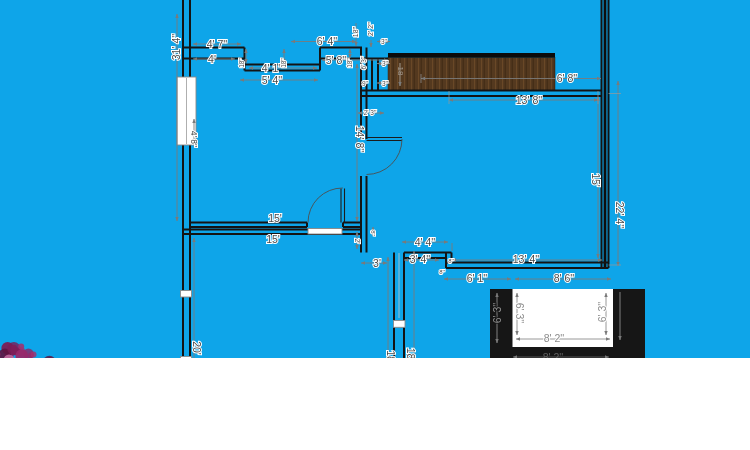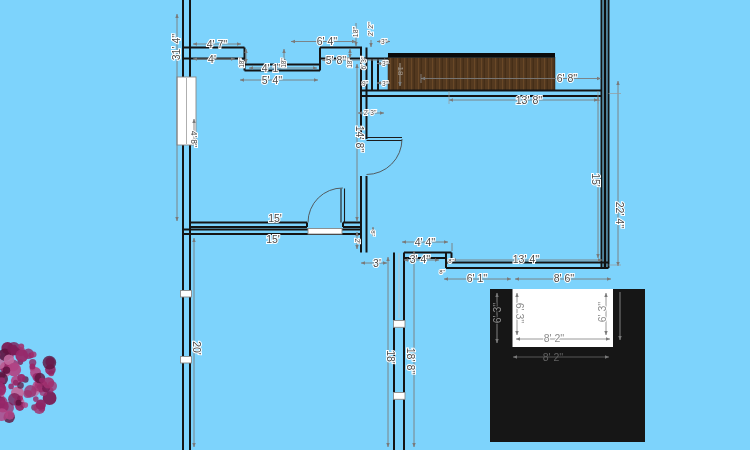--- a/index.html
+++ b/index.html
@@ -1,17 +1,17 @@
 <!DOCTYPE html>
 <html><head>
 <meta charset="utf-8">
 <title>Floor Plan</title>
 <style>
   html,body{margin:0;padding:0;background:#ffffff;}
-  .canvas{position:relative;width:750px;height:450px;background:#7dd3fc;overflow:hidden;}
+  .canvas{position:relative;width:750px;height:358px;background:#0ea5e9;overflow:hidden;}
   svg{display:block;}
   text.dim{font-family:"Liberation Sans", sans-serif;paint-order:stroke;}
   .wall{stroke:#141414;stroke-width:2;fill:none;}
   .wallthick{stroke:#0e0e0e;stroke-width:2.8;fill:none;}
   .faint{stroke:#c4c4c4;stroke-width:0.8;fill:none;}
   .dimline{stroke:#7a7a7a;stroke-width:0.9;fill:none;}
   .dimline-light{stroke:#b3aa9e;stroke-width:0.9;fill:none;}
   .dimline-onblack{stroke:#8d8d8d;stroke-width:0.9;fill:none;}
   .dimline-dark{stroke:#5f5f5f;stroke-width:0.9;fill:none;}
   .ext{stroke:#9a9a9a;stroke-width:0.7;fill:none;}

